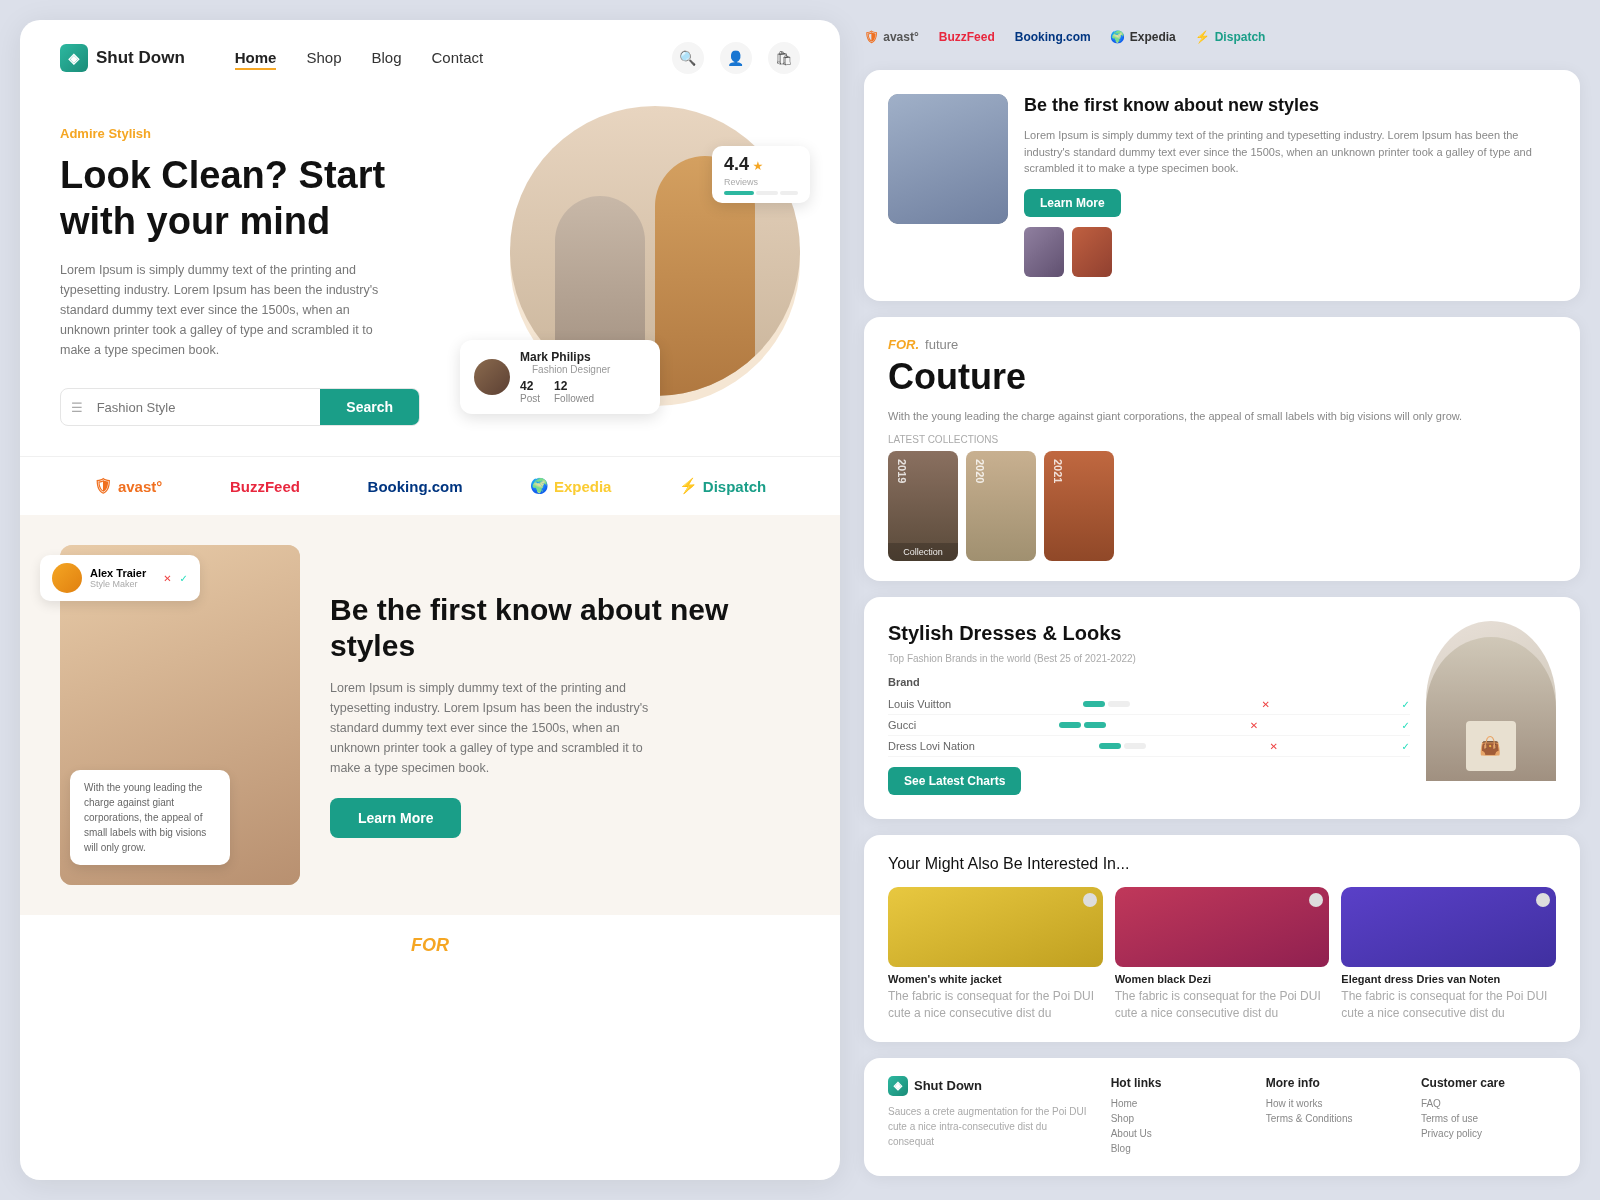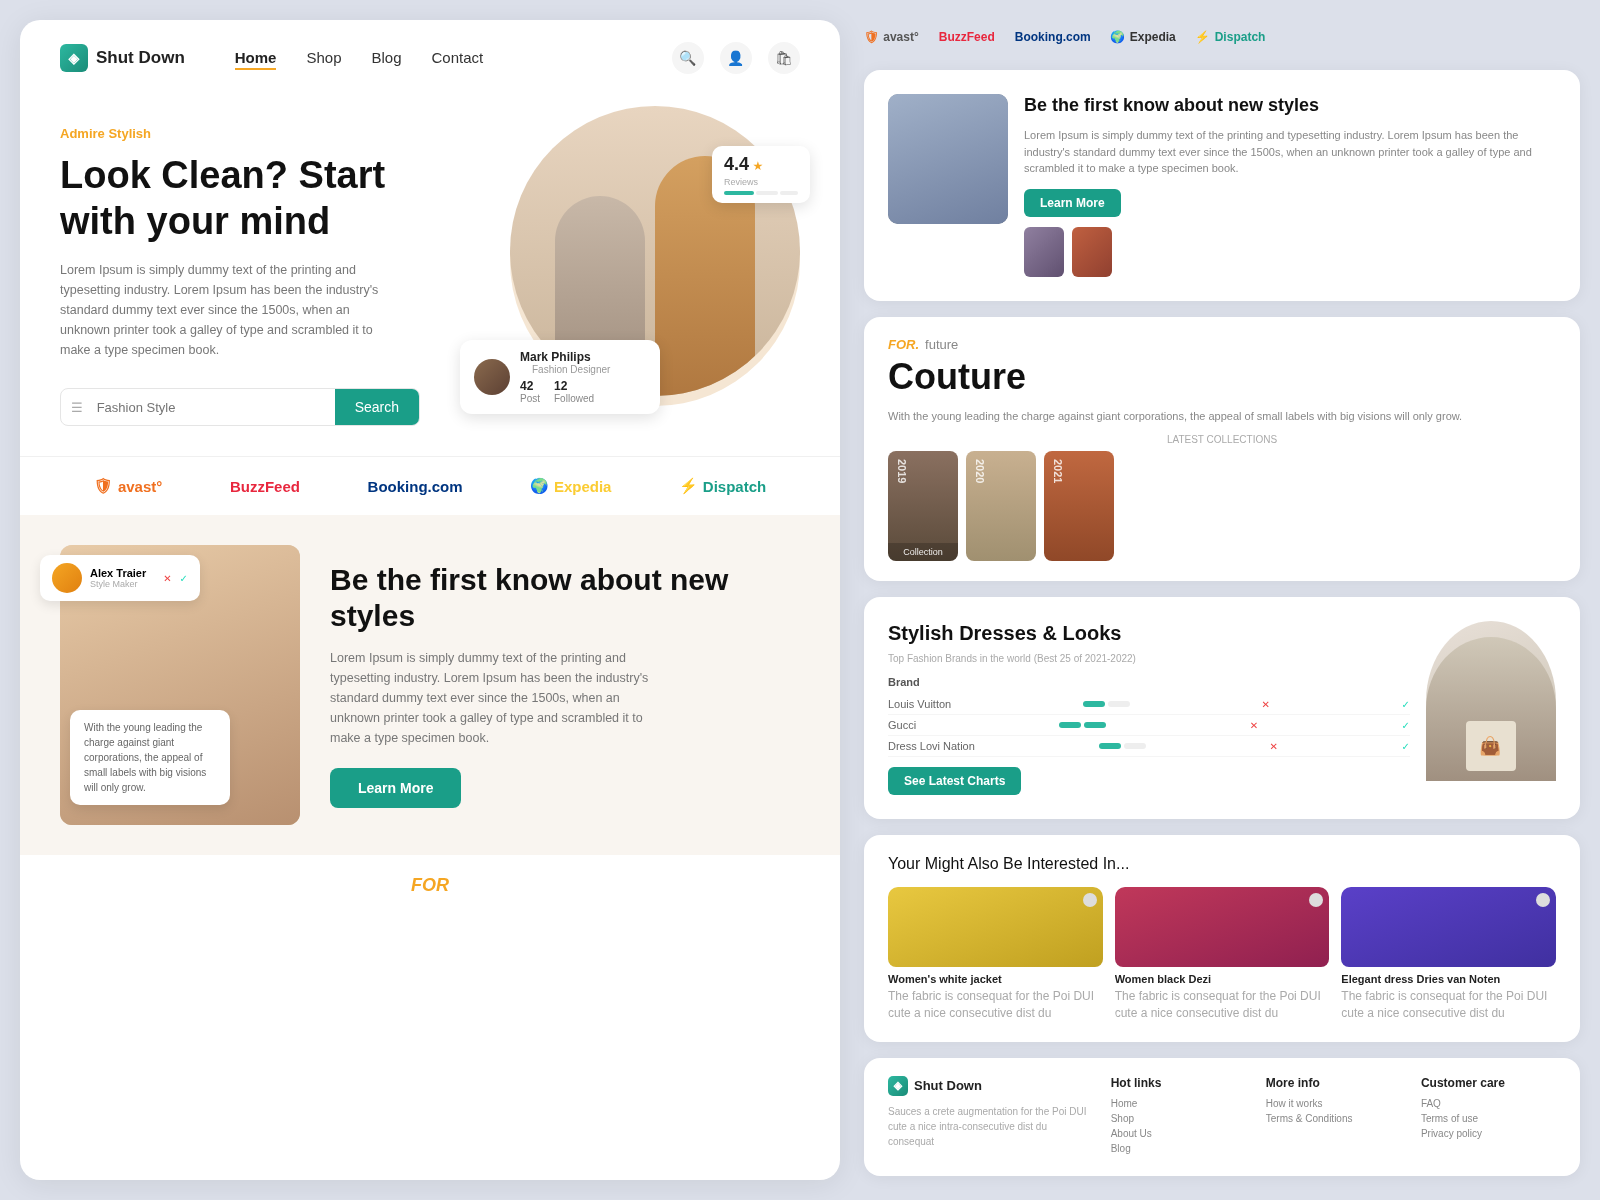--- a/index.html
+++ b/index.html
@@ -136,23 +136,23 @@
       outline: none;
       font-size: 13px;
       color: #555;
       padding: 10px 4px;
       background: transparent;
     }
     .search-btn {
       background: #1a9e88;
       color: #fff;
       border: none;
-      padding: 10px 20px;
+      padding: 10px 26px;
       font-size: 14px;
-      font-weight: 400;
+      font-weight: 700;
       cursor: pointer;
     }
 
     .hero-right {
       width: 320px;
       position: relative;
     }
     .hero-bg-circle {
       width: 290px;
       height: 290px;
@@ -281,21 +281,21 @@
     
     .section2 {
       background: #f9f5f0;
       padding: 30px 40px;
       display: flex;
       gap: 30px;
       align-items: center;
     }
     .section2-img {
       width: 240px;
-      height: 280px;
+      height: 340px;
       border-radius: 12px;
       background: linear-gradient(160deg, #e8d5c0 0%, #c4a882 100%);
       position: relative;
       flex-shrink: 0;
     }
     .section2-img .notification-card {
       position: absolute;
       top: 10px;
       left: -20px;
       background: #fff;
@@ -528,21 +528,21 @@
       font-size: 9px;
       color: rgba(255,255,255,0.9);
       padding: 4px;
       text-align: center;
       width: 100%;
       background: rgba(0,0,0,0.2);
     }
     .latest-collections {
       font-size: 10px;
       color: #aaa;
-      text-align: center;
+      text-align: left;
       margin-bottom: 6px;
     }
 
     
     .dresses-card {
       display: flex;
       gap: 16px;
       align-items: flex-start;
     }
     .dresses-content {

